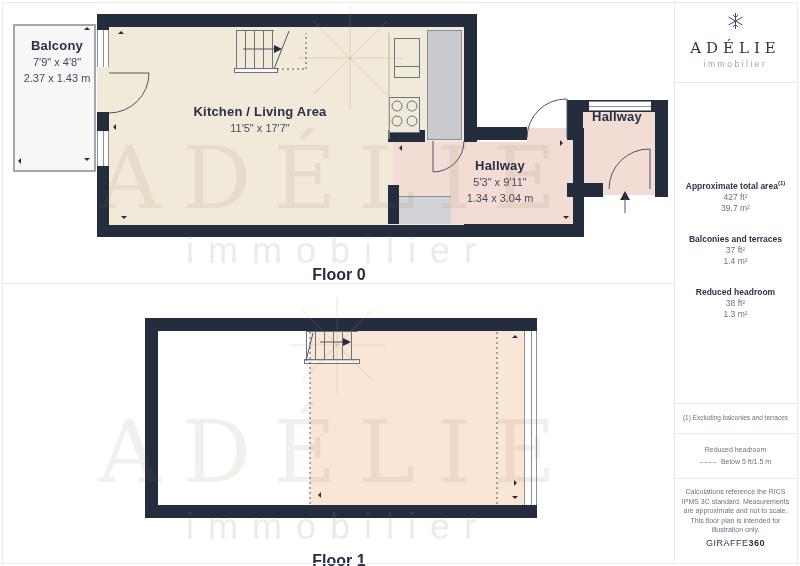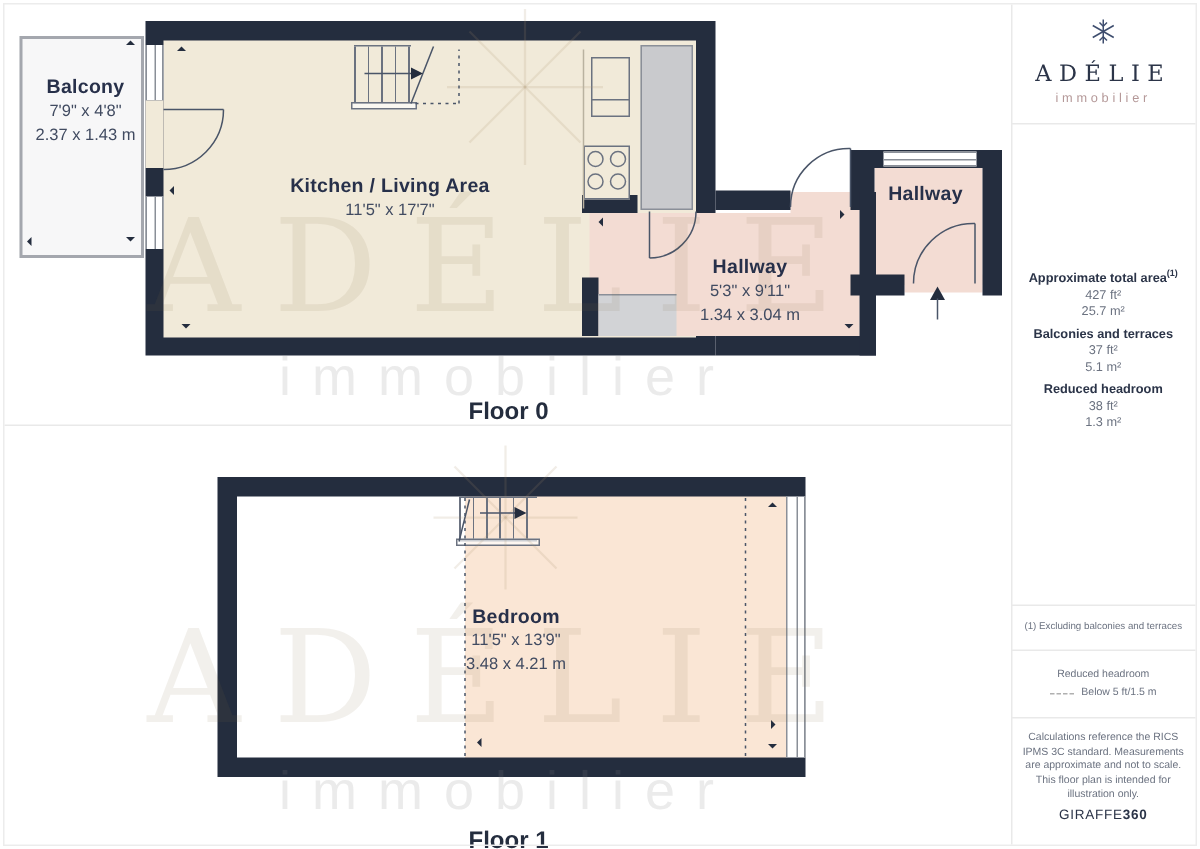--- a/index.html
+++ b/index.html
@@ -21,38 +21,38 @@
   .stairs{position:absolute;border-top:1px solid #6b7280;border-bottom:1px solid #6b7280;box-sizing:border-box;
           background:repeating-linear-gradient(to right,#6b7280 0 1px,transparent 1px 9px);z-index:3;}
   .bar{position:absolute;border:1px solid #6b7280;background:rgba(255,255,255,.65);box-sizing:border-box;z-index:3;}
   .fixture{position:absolute;border:1px solid #6b7280;background:#f1ead9;box-sizing:border-box;z-index:3;}
   .fixline{position:absolute;background:#6b7280;z-index:3;}
   .tri{position:absolute;width:0;height:0;border:3.5px solid transparent;z-index:4;}
   .tri.up{border-bottom-color:#242d3e;margin-top:-3px;}
   .tri.down{border-top-color:#242d3e;}
   .tri.left{border-right-color:#242d3e;margin-left:-3px;}
   .tri.right{border-left-color:#242d3e;}
-  .room-label{position:absolute;transform:translateX(-50%);text-align:center;z-index:6;color:#27304a;white-space:nowrap;margin-top:12px;}
+  .room-label{position:absolute;transform:translateX(-50%);text-align:center;z-index:6;color:#27304a;white-space:nowrap;}
   .room-name{font-weight:bold;font-size:13px;letter-spacing:.2px;line-height:17px;}
   .room-dim{font-size:11px;color:#414b61;line-height:16px;}
   .floor-label{position:absolute;transform:translateX(-50%);font-size:16px;font-weight:bold;color:#242d3e;z-index:6;}
   .wm-big{position:absolute;transform:translateX(-50%);font-family:"DejaVu Serif",serif;font-size:86px;
           letter-spacing:22px;color:rgba(125,105,70,.10);z-index:5;white-space:nowrap;}
   .wm-small{position:absolute;transform:translateX(-50%);font-size:36px;letter-spacing:14px;
           color:rgba(130,130,130,.16);z-index:5;white-space:nowrap;}
   .frame{position:absolute;left:2px;top:2px;right:2px;bottom:2px;border:1px solid #ececec;z-index:9;pointer-events:none;}
   .divider{position:absolute;background:#e9e9e9;z-index:8;}
   .panel{position:absolute;left:674px;top:0;width:123px;height:566px;z-index:7;}
   .panel-center{position:absolute;left:0;width:123px;text-align:center;}
   .logo-name{font-family:"DejaVu Serif",serif;font-size:15px;letter-spacing:5px;color:#2b3448;margin-top:5px;}
   .logo-tagline{font-size:8.5px;letter-spacing:2.5px;color:#b49898;margin-top:2px;}
   .p-label{font-size:8.5px;font-weight:bold;color:#2b3448;line-height:11px;}
   .p-label sup{font-size:6px;}
   .p-value{font-size:8.5px;color:#6b7280;line-height:11px;}
-  .p-group{margin-top:4px;}
+  .p-group{margin-top:20px;}
   .p-note{font-size:6.5px;color:#6b7280;white-space:nowrap;}
   .p-legend-title{font-size:7px;color:#6b7280;}
   .p-legend-row{display:flex;justify-content:center;gap:5px;font-size:7px;color:#6b7280;}
   .p-dash{width:16px;height:0;border-top:1px dashed #b0b0b0;margin-top:4px;}
   .p-disclaimer{font-size:7px;line-height:9.5px;color:#6b7280;}
   .p-credit{font-size:9px;letter-spacing:.5px;color:#2b3448;}
   .p-credit .bold{font-weight:bold;}
   svg.overlay{position:absolute;left:0;top:0;z-index:4;pointer-events:none;}
 </style>
 </head>
@@ -181,25 +181,20 @@
   <div class="room-label" style="left:500px;top:157px;">
     <div class="room-name">Hallway</div>
     <div class="room-dim">5'3" x 9'11"</div>
     <div class="room-dim">1.34 x 3.04 m</div>
   </div>
 
   <div class="room-label" style="left:617px;top:108px;">
     <div class="room-name">Hallway</div>
   </div>
 
-  <div class="room-label" style="left:344px;top:390px;">
-    <div class="room-name">Bedroom</div>
-    <div class="room-dim">11'5" x 13'9"</div>
-    <div class="room-dim">3.48 x 4.21 m</div>
-  </div>
 
   <div class="floor-label" style="left:339px;top:266px;">Floor 0</div>
   <div class="floor-label" style="left:339px;top:552px;">Floor 1</div>
 
   <div class="divider" style="left:674px;top:3px;width:1px;height:560px;"></div>
   <div class="divider" style="left:3px;top:283px;width:671px;height:1px;"></div>
   <div class="frame"></div>
 
   <div class="panel">
 
@@ -217,24 +212,24 @@
       </svg>
       <div class="logo-name">ADÉLIE</div>
       <div class="logo-tagline">immobilier</div>
     </div>
 
     <div class="divider" style="left:0;top:82px;width:123px;height:1px;"></div>
 
     <div class="panel-center" style="top:178px;">
       <div class="p-label"><span>Approximate total area</span><sup>(1)</sup></div>
       <div class="p-value">427 ft²</div>
-      <div class="p-value">25.7 m²</div>
+      <div class="p-value">39.7 m²</div>
       <div class="p-label p-group">Balconies and terraces</div>
       <div class="p-value">37 ft²</div>
-      <div class="p-value">5.1 m²</div>
+      <div class="p-value">1.4 m²</div>
       <div class="p-label p-group">Reduced headroom</div>
       <div class="p-value">38 ft²</div>
       <div class="p-value">1.3 m²</div>
     </div>
 
     <div class="divider" style="left:0;top:403px;width:123px;height:1px;"></div>
     <div class="panel-center p-note" style="top:414px;">(1) Excluding balconies and terraces</div>
     <div class="divider" style="left:0;top:433px;width:123px;height:1px;"></div>
 
     <div class="panel-center" style="top:446px;">

